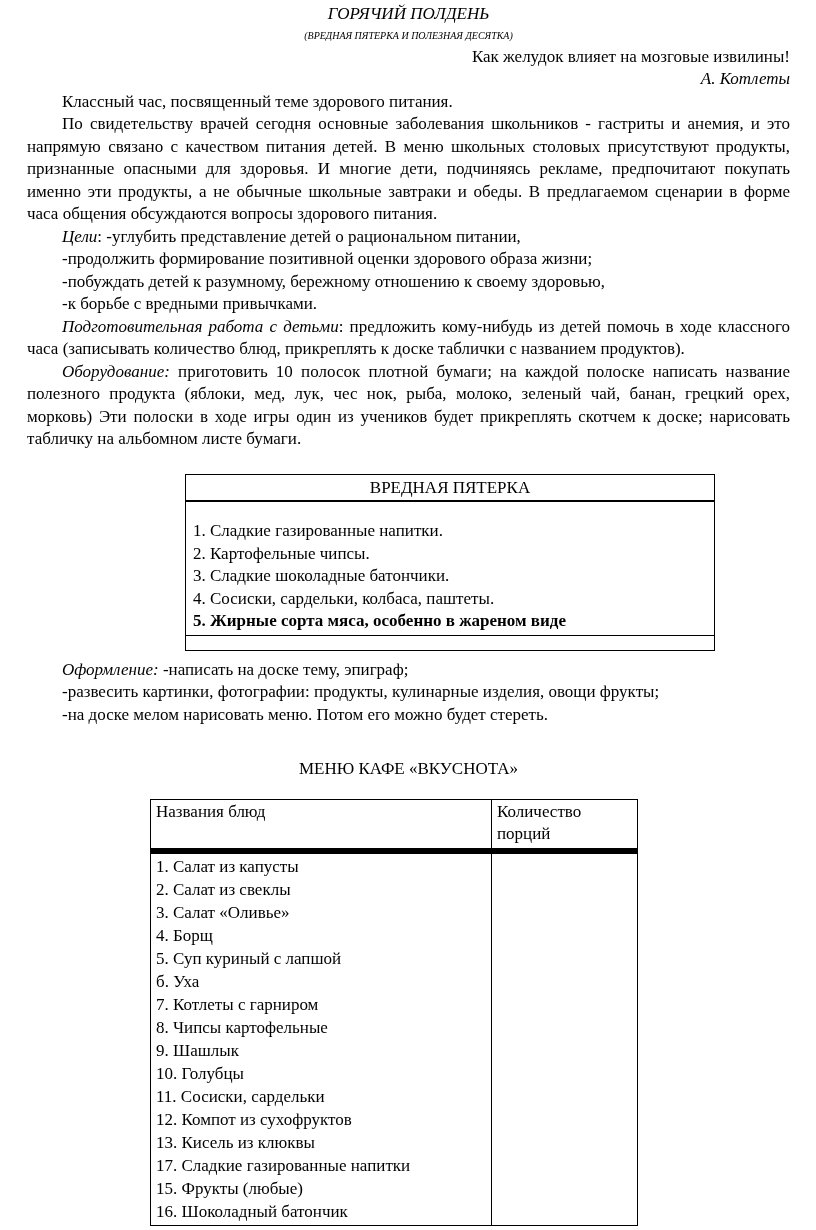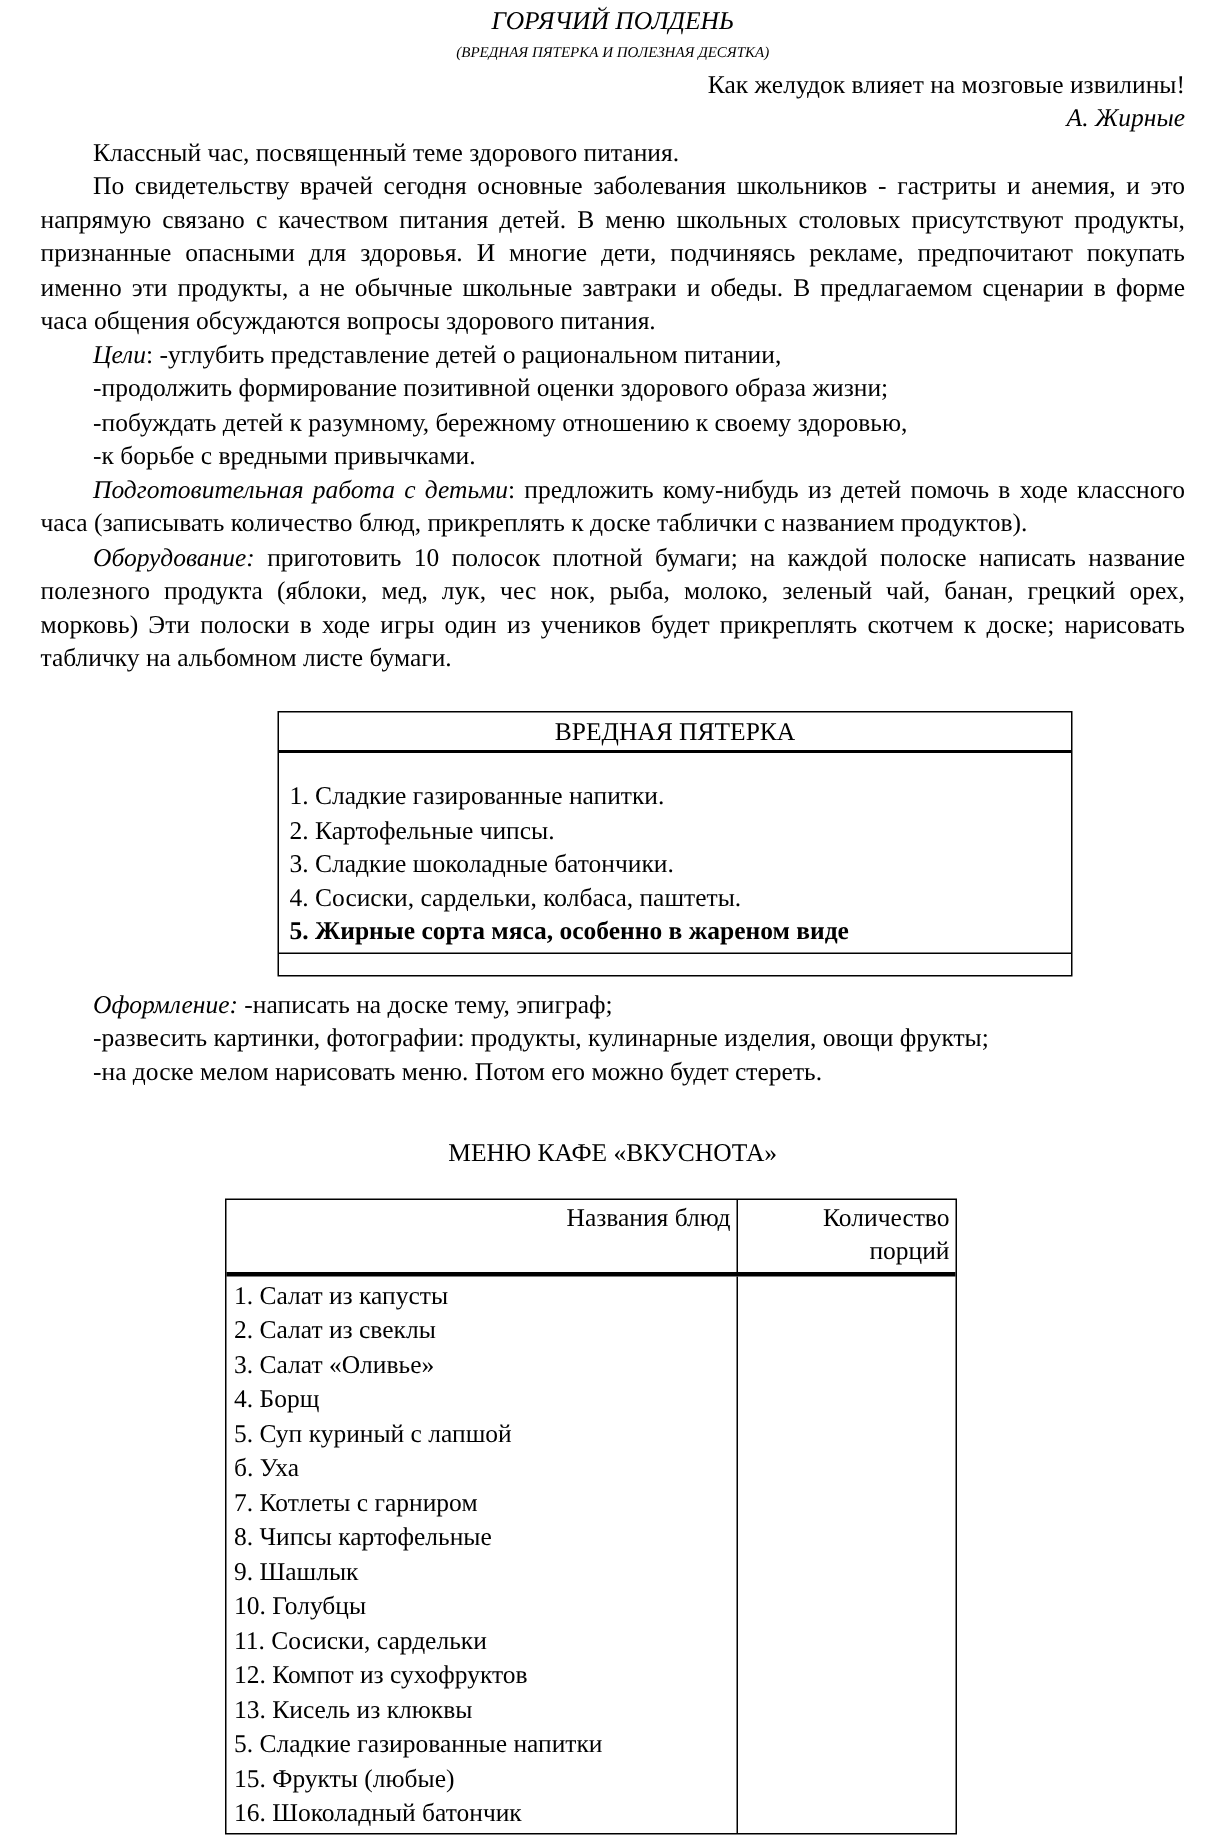--- a/index.html
+++ b/index.html
@@ -23,35 +23,35 @@
   .harmful-box { width:530px; margin:23px 0 0 158px; border:1px solid #000; }
   .harmful-hdr { text-align:center; border-bottom:2px solid #000; padding:2px 0 1px; }
   .harmful-items { padding:18px 6px 2px 7px; }
   .harmful-foot { border-top:1px solid #000; height:15px; }
 
   .decor-start { margin-top:8px; }
   .menu-title { margin-top:32px; }
 
   .menu-table { width:488px; margin:18px 0 0 123px; border:1px solid #000; }
   .menu-row { display:flex; }
-  .menu-head { border-bottom:3px solid #000000;text-align:right; }
+  .menu-head { border-bottom:6px solid #000000; }
   .cell { padding:1px 4px 2px 5px; }
   .c1 { width:341px; border-right:1px solid #000; }
   .c2 { flex:1; }
   .menu-items div { line-height:23px; }
 </style>
 </head>
 <body>
 
 <div class="page">
 
   <p class="center italic">ГОРЯЧИЙ ПОЛДЕНЬ</p>
   <p class="center italic subtitle">(ВРЕДНАЯ ПЯТЕРКА И ПОЛЕЗНАЯ ДЕСЯТКА)</p>
   <p class="right">Как желудок влияет на мозговые извилины!</p>
-  <p class="right italic">А. Жирные</p>
+  <p class="right italic">А. Котлеты</p>
 
   <p class="indent">Классный час, посвященный теме здорового питания.</p>
   <p class="indent justify">По свидетельству врачей сегодня основные заболевания школьников - гастриты и анемия, и это напрямую связано с качеством питания детей. В меню школьных столовых присутствуют продукты, признанные опасными для здоровья. И многие дети, подчиняясь рекламе, предпочитают покупать именно эти продукты, а не обычные школьные завтраки и обеды. В предлагаемом сценарии в форме часа общения обсуждаются вопросы здорового питания.</p>
 
   <p class="indent"><span class="italic">Цели</span><span>: -углубить представление детей о рациональном питании,</span></p>
   <p class="indent">-продолжить формирование позитивной оценки здорового образа жизни;</p>
   <p class="indent">-побуждать детей к разумному, бережному отношению к своему здоровью,</p>
   <p class="indent">-к борьбе с вредными привычками.</p>
 
   <p class="indent justify"><span class="italic">Подготовительная работа с детьми</span><span>: предложить кому-нибудь из детей помочь в ходе классного часа (записывать количество блюд, прикреплять к доске таблички с названием продуктов).</span></p>
@@ -89,21 +89,21 @@
         <div>4. Борщ</div>
         <div>5. Суп куриный с лапшой</div>
         <div>б. Уха</div>
         <div>7. Котлеты с гарниром</div>
         <div>8. Чипсы картофельные</div>
         <div>9. Шашлык</div>
         <div>10. Голубцы</div>
         <div>11. Сосиски, сардельки</div>
         <div>12. Компот из сухофруктов</div>
         <div>13. Кисель из клюквы</div>
-        <div>5. Сладкие газированные напитки</div>
+        <div>17. Сладкие газированные напитки</div>
         <div>15. Фрукты (любые)</div>
         <div>16. Шоколадный батончик</div>
       </div>
       <div class="cell c2"></div>
     </div>
   </div>
 
 </div>
 
 </body></html>

